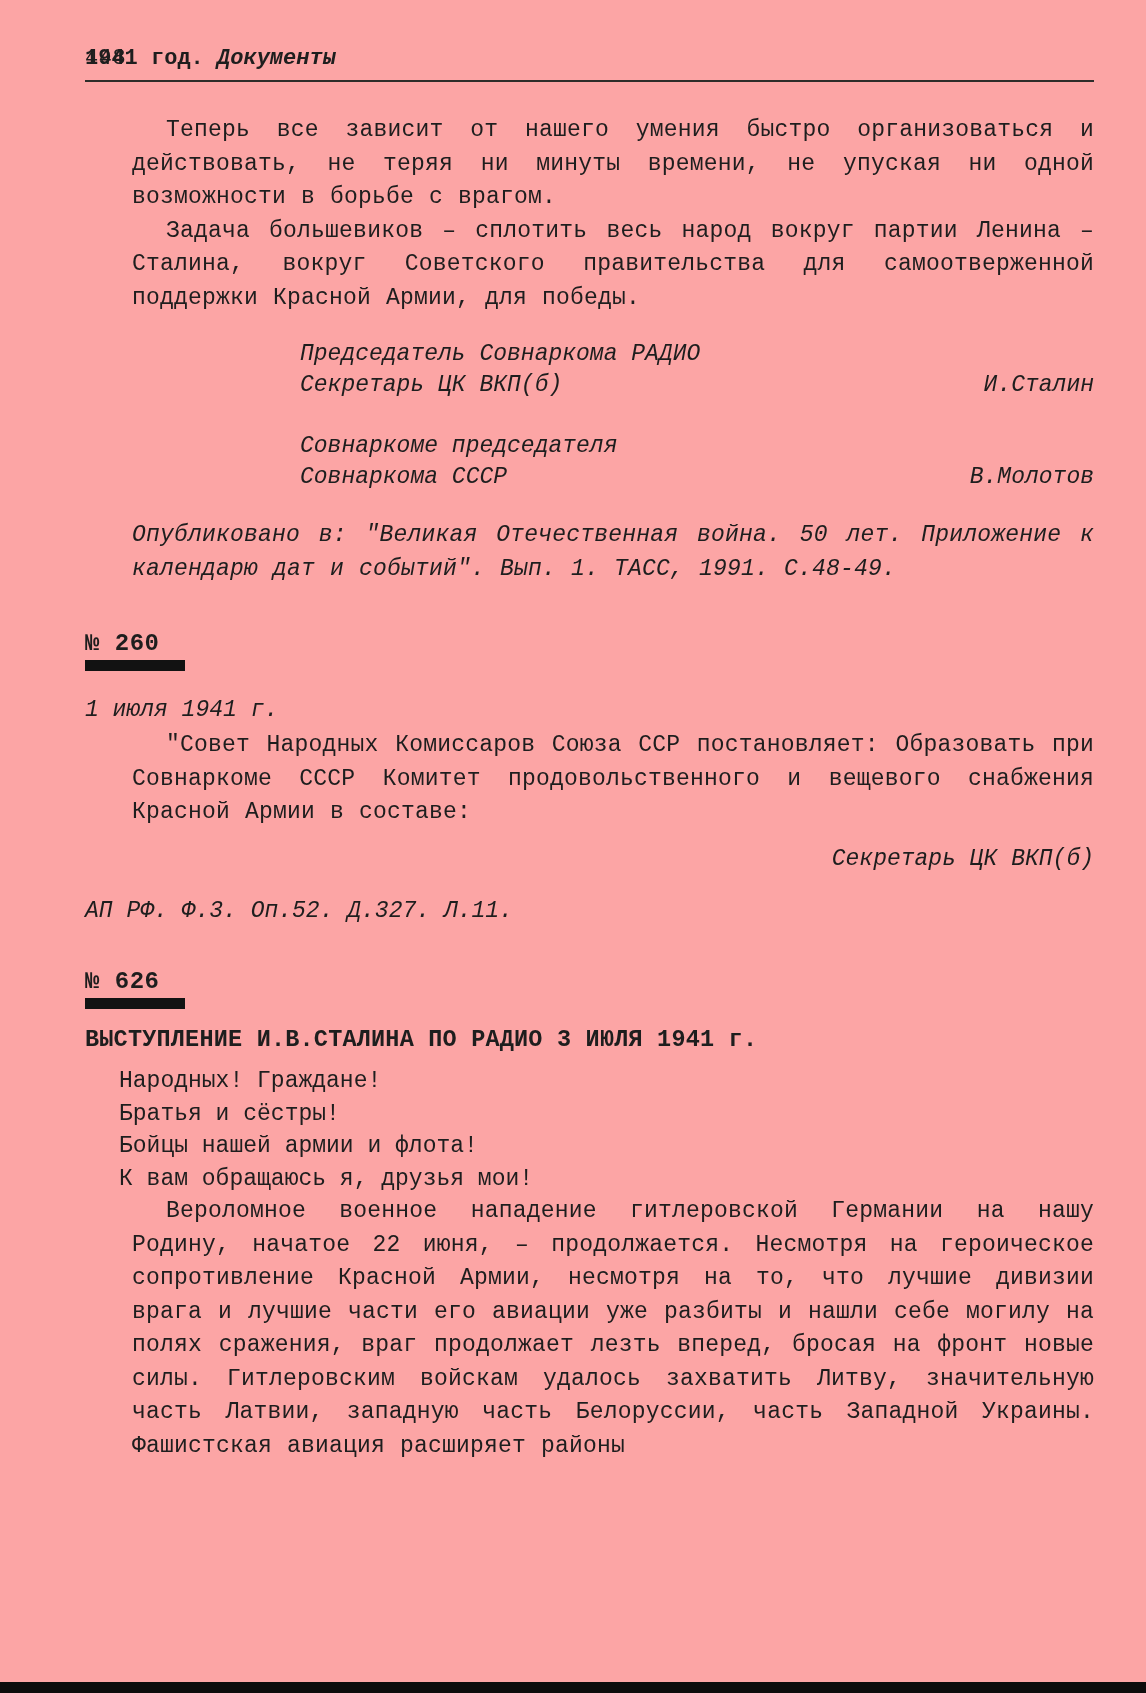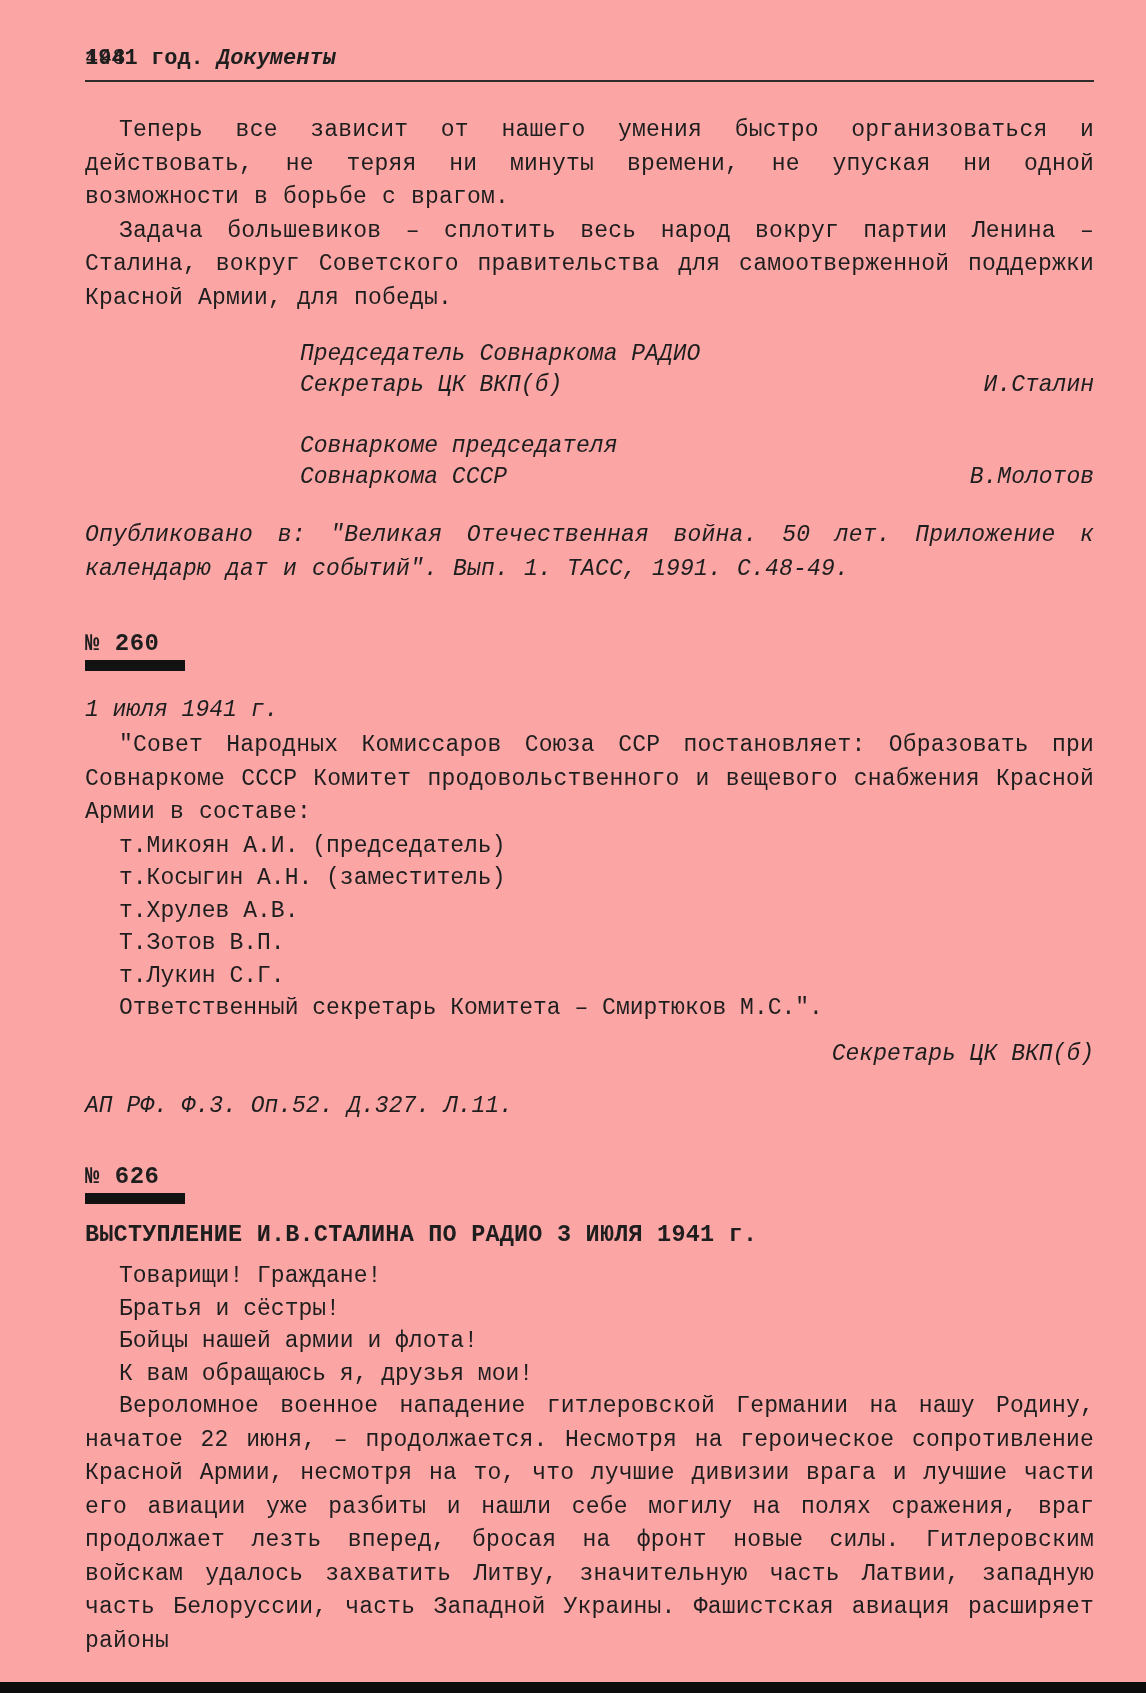--- a/index.html
+++ b/index.html
@@ -23,20 +23,21 @@
   .rt-italic { font-style:italic; }
   .header-rule { margin-top:6px; border-top:2px solid #2e2d2a; height:0; }
 
   
   .body {
     font-size:23px;
     line-height:33.5px;
     text-align:justify;
     letter-spacing:0.2px;
     word-spacing:1px;
+    margin-left:47px;
   }
   .indent { text-indent:34px; }
   .first-block { margin-top:32px; }
 
   
   .sig-block { margin-left:215px; font-style:italic; font-size:23px; line-height:31px; }
   .sig-block-1 { margin-top:24px; }
   .sig-block-2 { margin-top:30px; }
   .sig-row { display:flex; }
   .sig-name { margin-left:auto; }
@@ -105,41 +106,33 @@
 
   <section>
     <div class="doc-number">№ 260</div>
     <div class="black-bar"></div>
 
 
     <div class="doc-date">1 июля 1941 г.</div>
 
     <p class="body indent para">"Совет Народных Комиссаров Союза ССР постановляет: Образовать при Совнаркоме СССР Комитет продовольственного и вещевого снабжения Красной Армии в составе:</p>
 
-    <div class="members">
-      <div class="member-line">т.Микоян А.И. (председатель)</div>
-      <div class="member-line">т.Косыгин А.Н. (заместитель)</div>
-      <div class="member-line">т.Хрулев А.В.</div>
-      <div class="member-line">Т.Зотов В.П.</div>
-      <div class="member-line">т.Лукин С.Г.</div>
-      <div class="member-line">Ответственный секретарь Комитета – Смиртюков М.С.".</div>
-    </div>
 
     <div class="sig-right">Секретарь ЦК ВКП(б)</div>
     <div class="archive">АП РФ. Ф.3. Оп.52. Д.327. Л.11.</div>
   </section>
 
   <section>
     <div class="doc-number">№ 626</div>
     <div class="black-bar"></div>
 
     <div class="doc-title">ВЫСТУПЛЕНИЕ И.В.СТАЛИНА ПО РАДИО 3 ИЮЛЯ 1941 г.</div>
 
     <div class="salutations">
-      <div class="salutation-line">Товарищи! Граждане!</div>
+      <div class="salutation-line">Народных! Граждане!</div>
       <div class="salutation-line">Братья и сёстры!</div>
       <div class="salutation-line">Бойцы нашей армии и флота!</div>
       <div class="salutation-line">К вам обращаюсь я, друзья мои!</div>
     </div>
 
     <p class="body indent">Вероломное военное нападение гитлеровской Германии на нашу Родину, начатое 22 июня, – продолжается. Несмотря на героическое сопротивление Красной Армии, несмотря на то, что лучшие дивизии врага и лучшие части его авиации уже разбиты и нашли себе могилу на полях сражения, враг продолжает лезть вперед, бросая на фронт новые силы. Гитлеровским войскам удалось захватить Литву, значительную часть Латвии, западную часть Белоруссии, часть Западной Украины. Фашистская авиация расширяет районы</p>
   </section>
 
   <div class="scan-bottom-bar"></div>
 </div>

